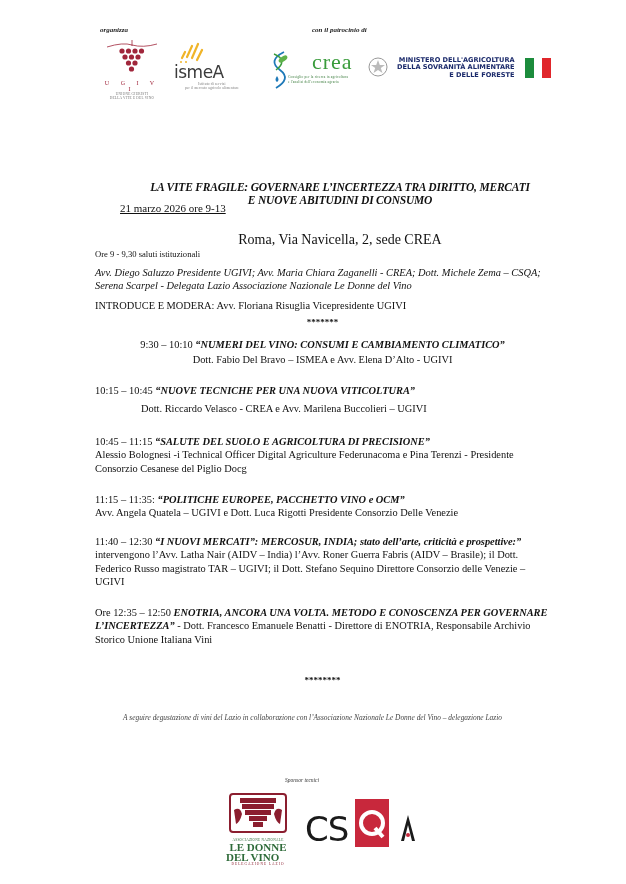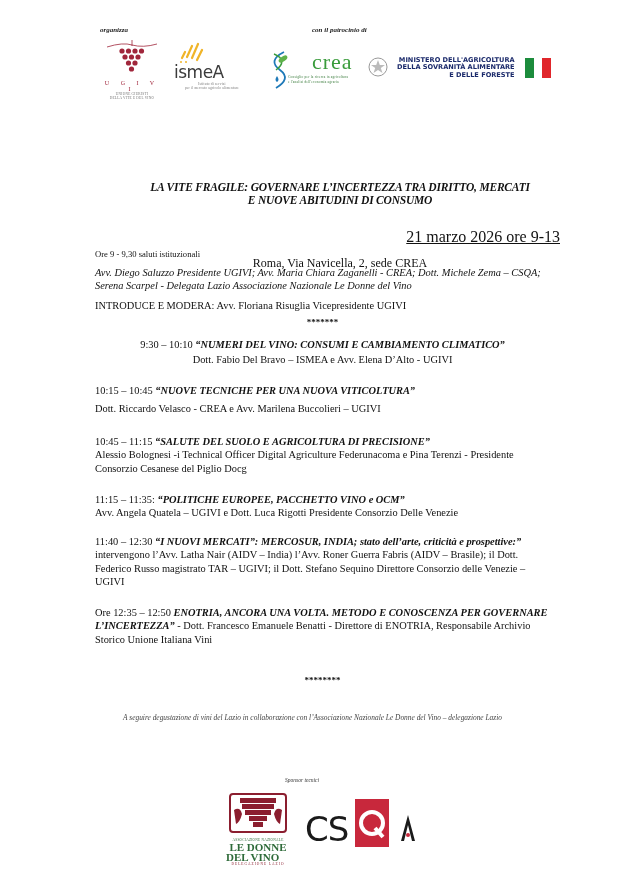--- a/index.html
+++ b/index.html
@@ -1,22 +1,22 @@
 <!DOCTYPE html>
 <html><head>
 <meta charset="utf-8">
 <style>
   html, body { margin:0; padding:0; background:#ffffff; }
   body { width:626px; height:884px; position:relative; overflow:hidden; font-family:"Liberation Serif", "DejaVu Serif", serif; color:#111; }
   .abs { position:absolute; }
   .hdr-label { font-style:italic; font-size:7px; color:#222; font-weight:bold; }
   .logo-text-tiny { font-size:3.5px; color:#777; text-align:center; line-height:1.2; letter-spacing:0.2px; }
   .title { left:120px; top:181px; width:440px; text-align:center; font-style:italic; font-weight:bold; font-size:11.5px; line-height:13px; letter-spacing:-0.2px; }
-  .date { left:120px; top:228px; width:440px; text-align:right; font-size:16px; text-decoration:underline; }
-  .place { left:120px; top:232px; width:440px; text-align:center; font-size:12px;margin-top:24px; }
+  .date { left:120px; top:202px; width:440px; text-align:left; font-size:11px; text-decoration:underline; }
+  .place { left:120px; top:232px; width:440px; text-align:center; font-size:14px; }
   .txt { left:95px; width:455px; font-size:10.4px; line-height:13.3px; }
   .small { font-size:8.6px; }
   .ital { font-style:italic; }
   .bi { font-style:italic; font-weight:bold; }
   .stars { text-align:center; font-size:9px; letter-spacing:0px; font-weight:bold; }
   .footer-note { left:60px; top:713px; width:505px; text-align:center; font-style:italic; font-size:7.4px; color:#444; }
   .sponsor-label { left:285px; top:777px; font-style:italic; font-size:5.5px; color:#333; }
 </style>
 </head>
 <body>
@@ -103,21 +103,21 @@
 <div class="abs txt" style="top:299px;">INTRODUCE E MODERA: Avv. Floriana Risuglia Vicepresidente UGIVI</div>
 <div class="abs txt stars" style="top:316px;">*******</div>
 
 <div class="abs txt" style="top:338px;text-align:center;">
   <div><span>9:30 – 10:10 </span><span class="bi">“NUMERI DEL VINO: CONSUMI E CAMBIAMENTO CLIMATICO”</span></div>
   <div style="margin-top:2px;">Dott. Fabio Del Bravo – ISMEA e Avv. Elena D’Alto - UGIVI</div>
 </div>
 
 <div class="abs txt" style="top:384px;">
   <div><span>10:15 – 10:45 </span><span class="bi">“NUOVE TECNICHE PER UNA NUOVA VITICOLTURA”</span></div>
-  <div style="margin-top:5px;">Dott. Riccardo Velasco - CREA e Avv. Marilena Buccolieri – UGIVI</div>
+  <div style="margin-top:5px;margin-left:46px;">Dott. Riccardo Velasco - CREA e Avv. Marilena Buccolieri – UGIVI</div>
 </div>
 
 <div class="abs txt" style="top:435px;">
   <div><span>10:45 – 11:15 </span><span class="bi">“SALUTE DEL SUOLO E AGRICOLTURA DI PRECISIONE”</span></div>
   <div>Alessio Bolognesi -i Technical Officer Digital Agriculture Federunacoma e Pina Terenzi - Presidente Consorzio Cesanese del Piglio Docg</div>
 </div>
 
 <div class="abs txt" style="top:493px;">
   <div><span>11:15 – 11:35: </span><span class="bi">“POLITICHE EUROPEE, PACCHETTO VINO e OCM”</span></div>
   <div>Avv. Angela Quatela – UGIVI e Dott. Luca Rigotti Presidente Consorzio Delle Venezie</div>

